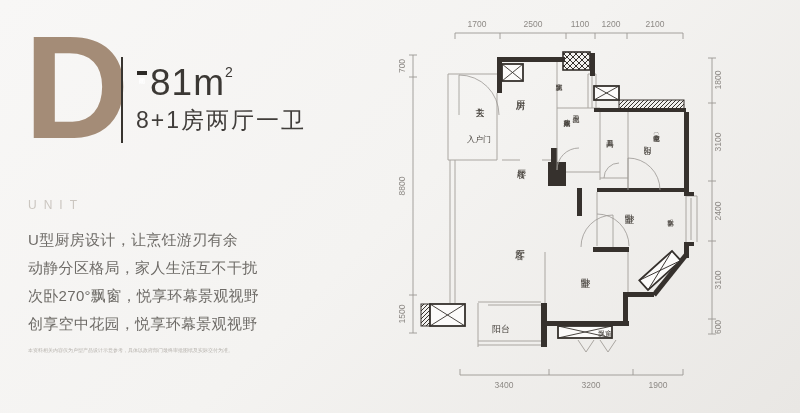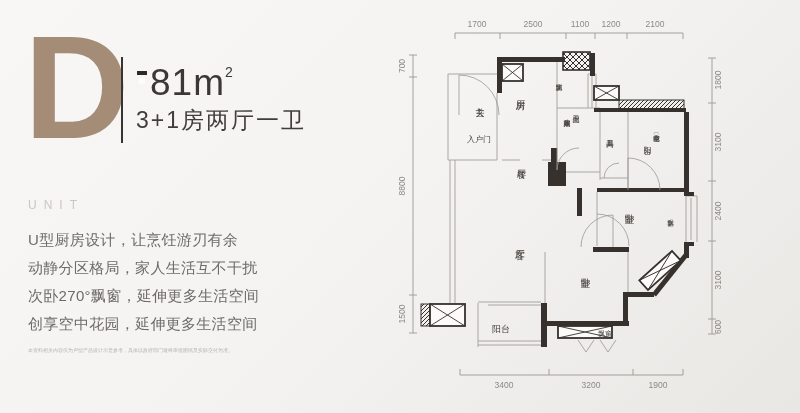--- a/index.html
+++ b/index.html
@@ -39,29 +39,29 @@
 
   <div class="d-letter">D</div>
   <div class="divider"></div>
 
   <div class="area-row">
     <span class="area-badge">建面约</span>
     <span class="area-value">81m</span>
     <span class="area-exp">2</span>
   </div>
 
-  <div class="layout-line">3+1房两厅一卫</div>
+  <div class="layout-line">8+1房两厅一卫</div>
 
   <div class="caption caption-unit">UNIT</div>
 
   <div class="desc">
     <div>U型厨房设计，让烹饪游刃有余</div>
     <div>动静分区格局，家人生活互不干扰</div>
-    <div>次卧270°飘窗，延伸更多生活空间</div>
-    <div>创享空中花园，延伸更多生活空间</div>
+    <div>次卧270°飘窗，悦享环幕景观视野</div>
+    <div>创享空中花园，悦享环幕景观视野</div>
   </div>
 
   <div class="disclaimer">本资料相关内容仅为户型产品设计示意参考，具体以政府部门最终审批图纸及实际交付为准。</div>
 
   <svg class="plan" width="410" height="413" viewBox="390 0 410 413">
     <defs>
       <pattern id="hatch" patternUnits="userSpaceOnUse" width="4" height="4">
         <path d="M0,4 L4,0" stroke="#36312d" stroke-width="1"></path>
       </pattern>
       <pattern id="xhatch" patternUnits="userSpaceOnUse" width="6" height="6">

